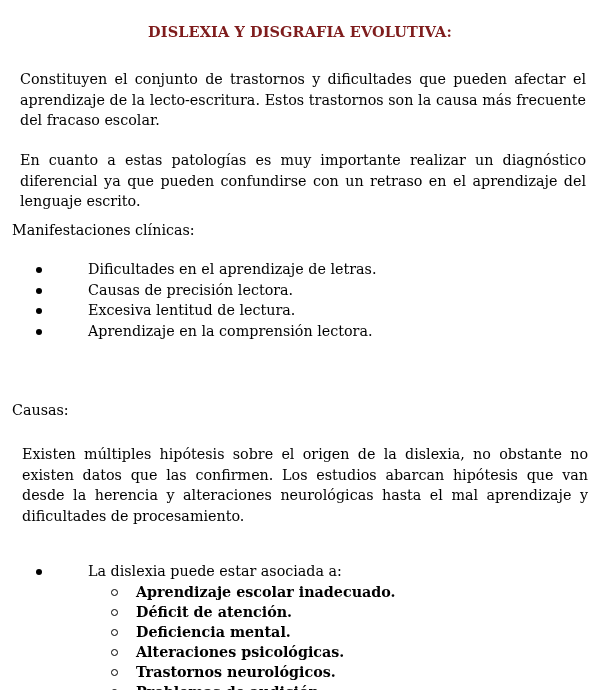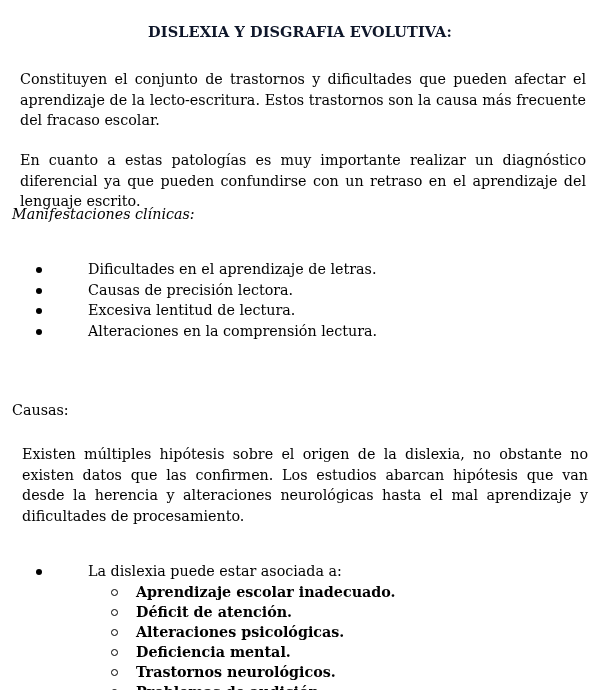--- a/index.html
+++ b/index.html
@@ -16,37 +16,37 @@
       color: #000000;
       font-size: 14.3px;
     }
     .title {
       position: absolute;
       top: 23px;
       left: 0;
       width: 600px;
       text-align: center;
       font-weight: bold;
-      color: #0f172a;
+      color: #7f1d1d;
       font-size: 14.5px;
       letter-spacing: 0.1px;
     }
     .para {
       position: absolute;
       left: 12px;
       width: 566px;
       text-align: justify;
       text-align-last: left;
       line-height: 20.5px;
       margin: 8px;
     }
     .p1 { top: 61px; }
     .p2 { top: 142px; }
     .label { position: absolute; left: 12px; margin: 0; line-height: 20px; }
-    .l-manif { top: 204px; font-style: italic; }
+    .l-manif { top: 220px; }
     .l-causas { top: 400px; }
     .p3 { top: 436px; left: 14px; width: 566px; }
     ul.bul {
       position: absolute;
       left: 0;
       margin: 0;
       padding: 0;
       list-style: none;
     }
     ul.bul li {
@@ -98,33 +98,33 @@
 <p class="para p1">Constituyen el conjunto de trastornos y dificultades que pueden afectar el aprendizaje de la lecto-escritura. Estos trastornos son la causa más frecuente del fracaso escolar.</p>
 
 <p class="para p2">En cuanto a estas patologías es muy importante realizar un diagnóstico diferencial ya que pueden confundirse con un retraso en el aprendizaje del lenguaje escrito.</p>
 
 <p class="label l-manif">Manifestaciones clínicas:</p>
 
 <ul class="bul b1">
   <li><span class="dot"></span><span>Dificultades en el aprendizaje de letras.</span></li>
   <li><span class="dot"></span><span>Causas de precisión lectora.</span></li>
   <li><span class="dot"></span><span>Excesiva lentitud de lectura.</span></li>
-  <li><span class="dot"></span><span>Alteraciones en la comprensión lectura.</span></li>
+  <li><span class="dot"></span><span>Aprendizaje en la comprensión lectora.</span></li>
 </ul>
 
 <p class="label l-causas">Causas:</p>
 
 <p class="para p3">Existen múltiples hipótesis sobre el origen de la dislexia, no obstante no existen datos que las confirmen. Los estudios abarcan hipótesis que van desde la herencia y alteraciones neurológicas hasta el mal aprendizaje y dificultades de procesamiento.</p>
 
 <ul class="bul b2">
   <li>
     <span class="dot"></span>
     <span>La dislexia puede estar asociada a:</span>
     <ul class="sub">
       <li><span class="circ"></span><span>Aprendizaje escolar inadecuado.</span></li>
       <li><span class="circ"></span><span>Déficit de atención.</span></li>
+      <li><span class="circ"></span><span>Deficiencia mental.</span></li>
       <li><span class="circ"></span><span>Alteraciones psicológicas.</span></li>
-      <li><span class="circ"></span><span>Deficiencia mental.</span></li>
       <li><span class="circ"></span><span>Trastornos neurológicos.</span></li>
       <li><span class="circ"></span><span>Problemas de audición.</span></li>
     </ul>
   </li>
 </ul>
 
 </body></html>

